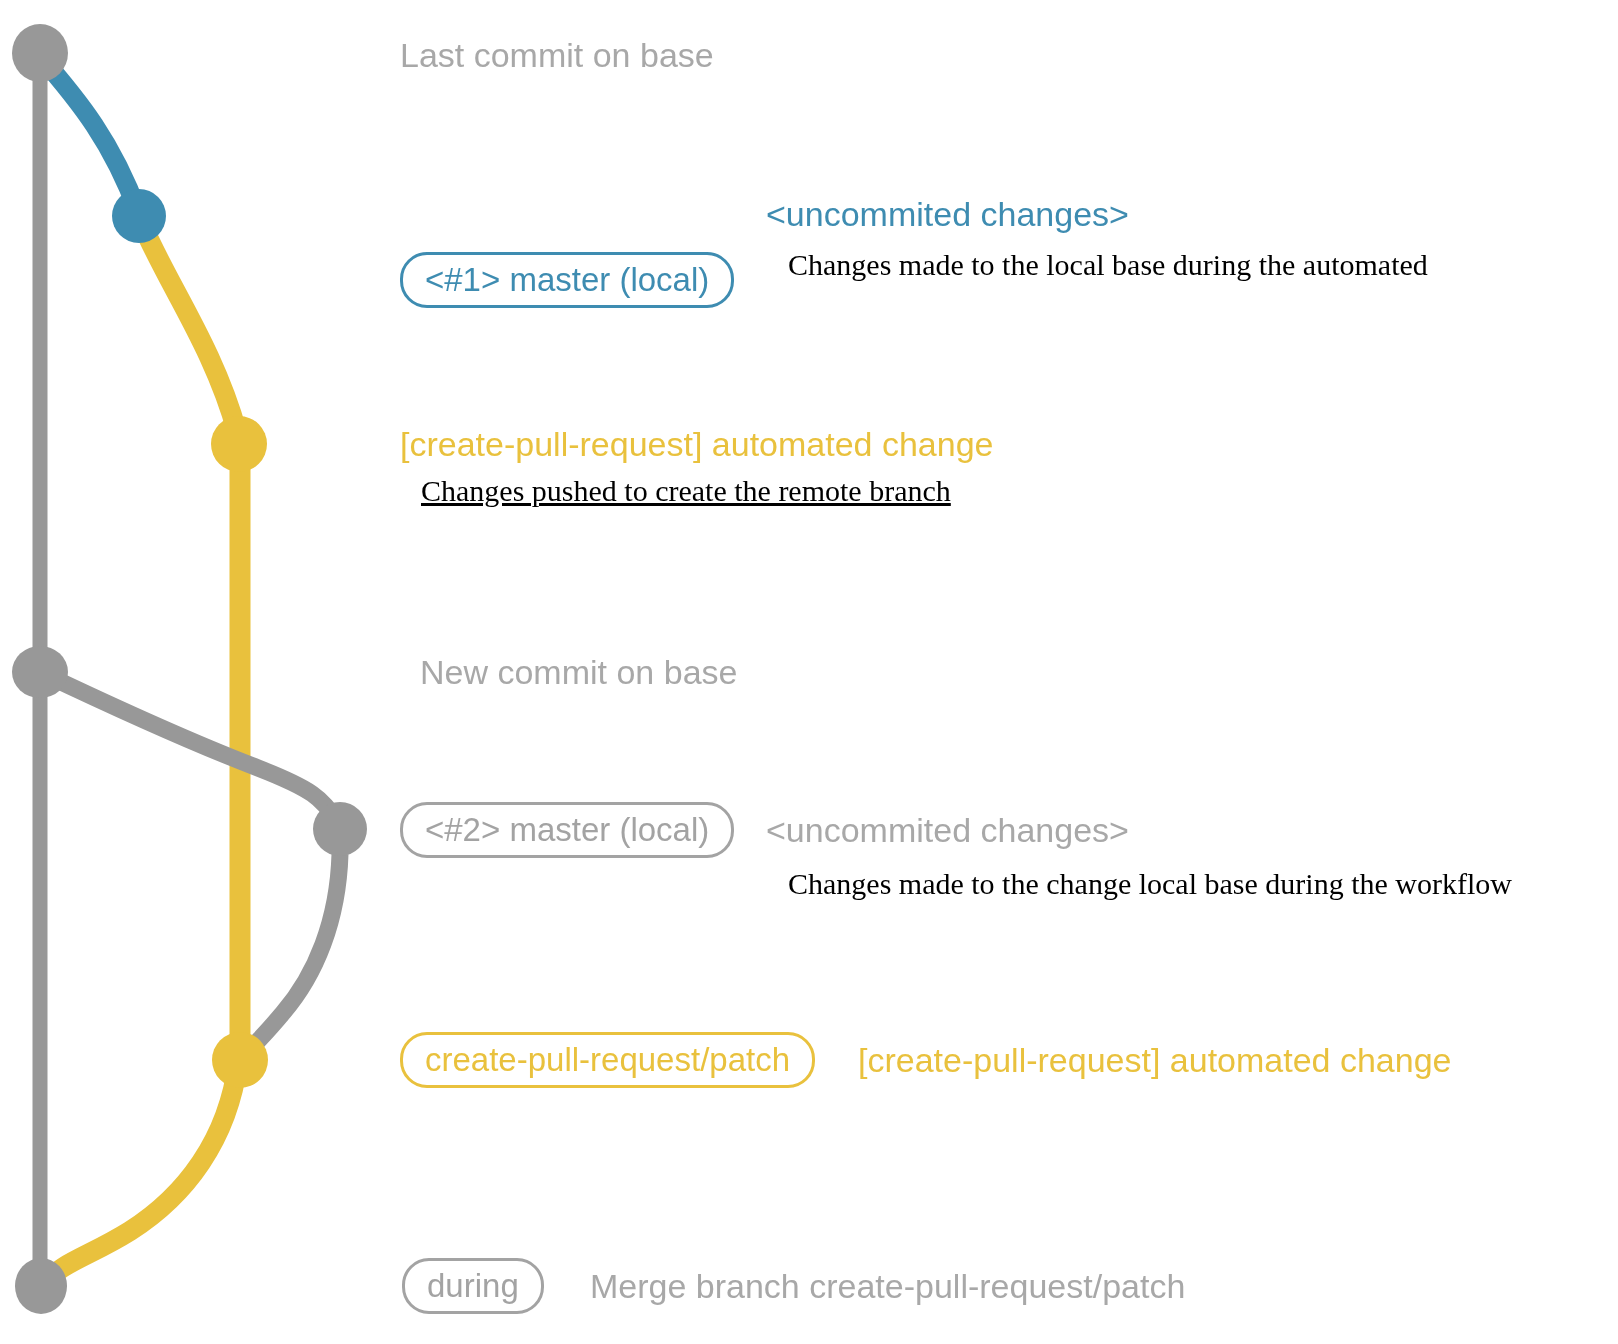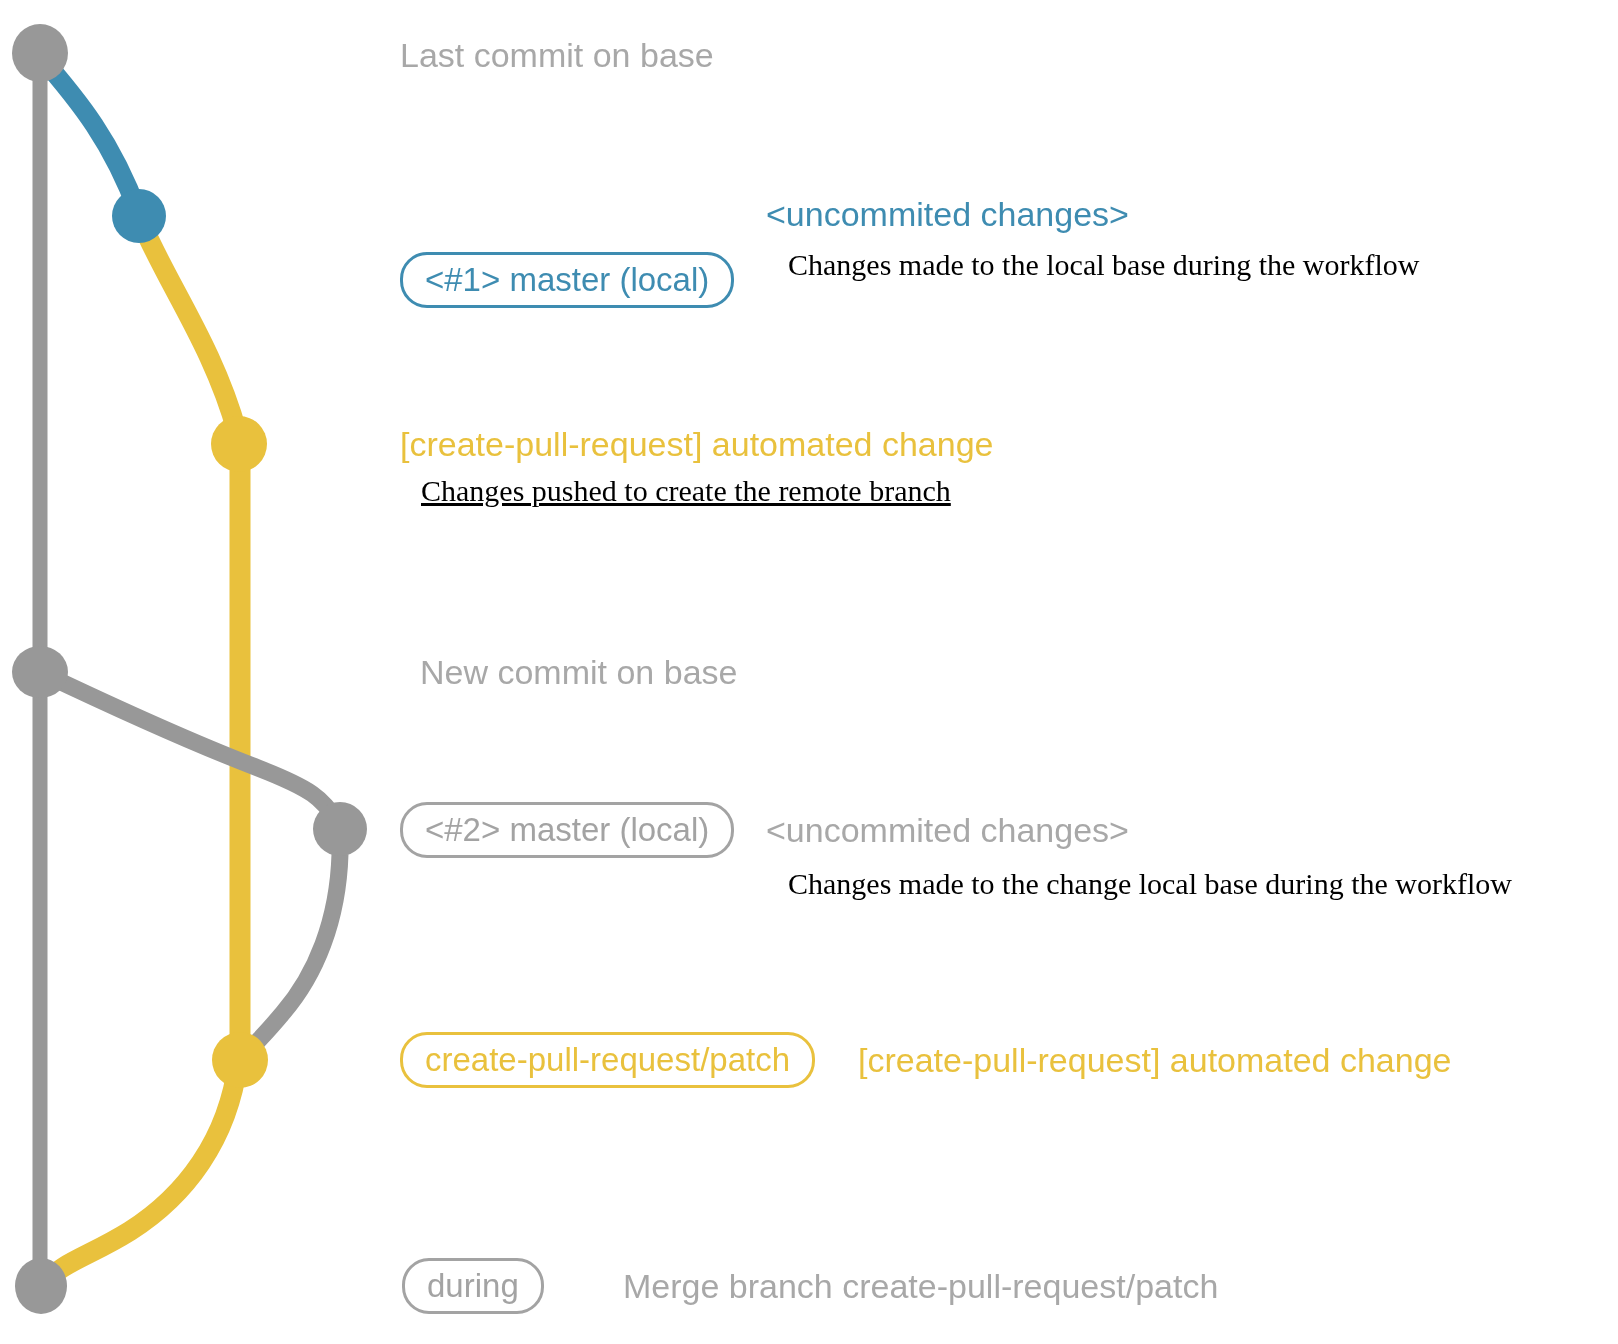--- a/index.html
+++ b/index.html
@@ -90,30 +90,30 @@
     <ellipse class="fill-gray" cx="40" cy="672" rx="28" ry="26"></ellipse>
     <circle class="fill-gray" cx="340" cy="829" r="27"></circle>
     <circle class="fill-yellow" cx="240" cy="1060" r="28"></circle>
     <ellipse class="fill-gray" cx="41" cy="1286" rx="26" ry="28"></ellipse>
   </svg>
 
   <div class="abs label" style="left:400px;top:34px;">Last commit on base</div>
 
   <div class="abs badge blue" style="left:400px;top:206px;margin-top:46px;">&lt;#1&gt; master (local)</div>
   <div class="abs heading blue" style="left:766px;top:193px;">&lt;uncommited changes&gt;</div>
-  <div class="abs note" style="left:788px;top:246px;">Changes made to the local base during the workflow</div>
+  <div class="abs note" style="left:788px;top:246px;">Changes made to the local base during the automated</div>
 
   <div class="abs heading yellow" style="left:400px;top:423px;">[create-pull-request] automated change</div>
   <div class="abs note" style="left:421px;top:472px;text-decoration:underline;">Changes pushed to create the remote branch</div>
 
   <div class="abs label" style="left:420px;top:651px;">New commit on base</div>
 
   <div class="abs badge gray" style="left:400px;top:802px;">&lt;#2&gt; master (local)</div>
   <div class="abs heading gray" style="left:766px;top:809px;">&lt;uncommited changes&gt;</div>
   <div class="abs note" style="left:788px;top:865px;">Changes made to the change local base during the workflow</div>
 
   <div class="abs badge yellow" style="left:400px;top:1032px;">create-pull-request/patch</div>
   <div class="abs heading yellow" style="left:858px;top:1039px;">[create-pull-request] automated change</div>
 
   <div class="abs badge gray" style="left:402px;top:1258px;">during</div>
-  <div class="abs label" style="left:590px;top:1265px;margin-left:33px;">Merge branch create-pull-request/patch</div>
+  <div class="abs label" style="left:590px;top:1265px;">Merge branch create-pull-request/patch</div>
 
 </div>
 
 </body></html>

